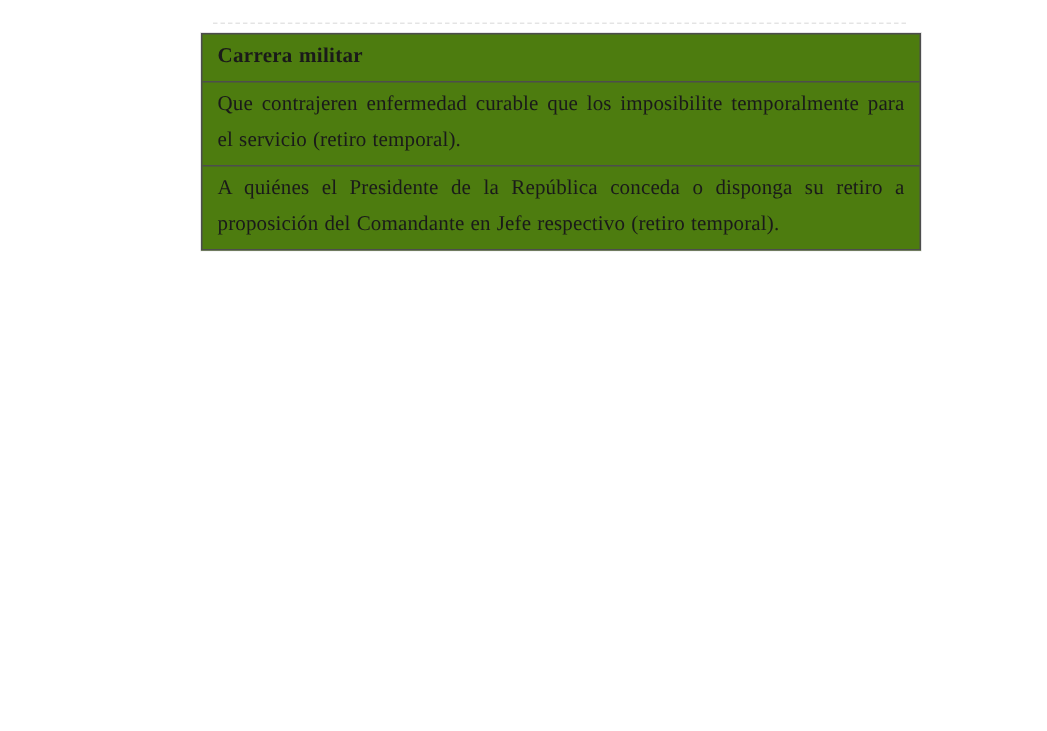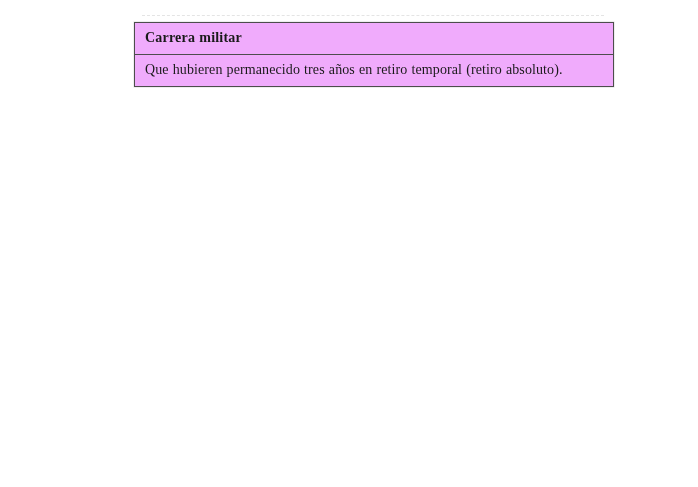--- a/index.html
+++ b/index.html
@@ -21,21 +21,21 @@
     border-top: 1px dashed #dedede;
     opacity: 0.8;
   }
   .doc-table {
     position: absolute;
     left: 134px;
     top: 22px;
     width: 480px;
     box-sizing: border-box;
     border: 1px solid #4d4d4d;
-    background: #f0abfc;
+    background: #4d7c0f;
     box-shadow: 0 0 0 0.5px rgba(120,120,120,0.25);
   }
   .t-row {
     box-sizing: border-box;
     border-bottom: 1px solid #4d4d4d;
     padding: 3px 10px 4px 10px;
     font-size: 14px;
     line-height: 24px;
     color: #1a1a1a;
     text-align: justify;
@@ -54,15 +54,18 @@
 </head>
 <body>
 
 <div class="scan-artifact"></div>
 
 <div class="doc-table">
   <div class="t-row header">
     <span>Carrera militar</span>
   </div>
   <div class="t-row">
-    <span>Que hubieren permanecido tres años en retiro temporal (retiro absoluto).</span>
+    <span>Que contrajeren enfermedad curable que los imposibilite temporalmente para el servicio (retiro temporal).</span>
+  </div>
+  <div class="t-row">
+    <span>A quiénes el Presidente de la República conceda o disponga su retiro a proposición del Comandante en Jefe respectivo (retiro temporal).</span>
   </div>
 </div>
 
 </body></html>

